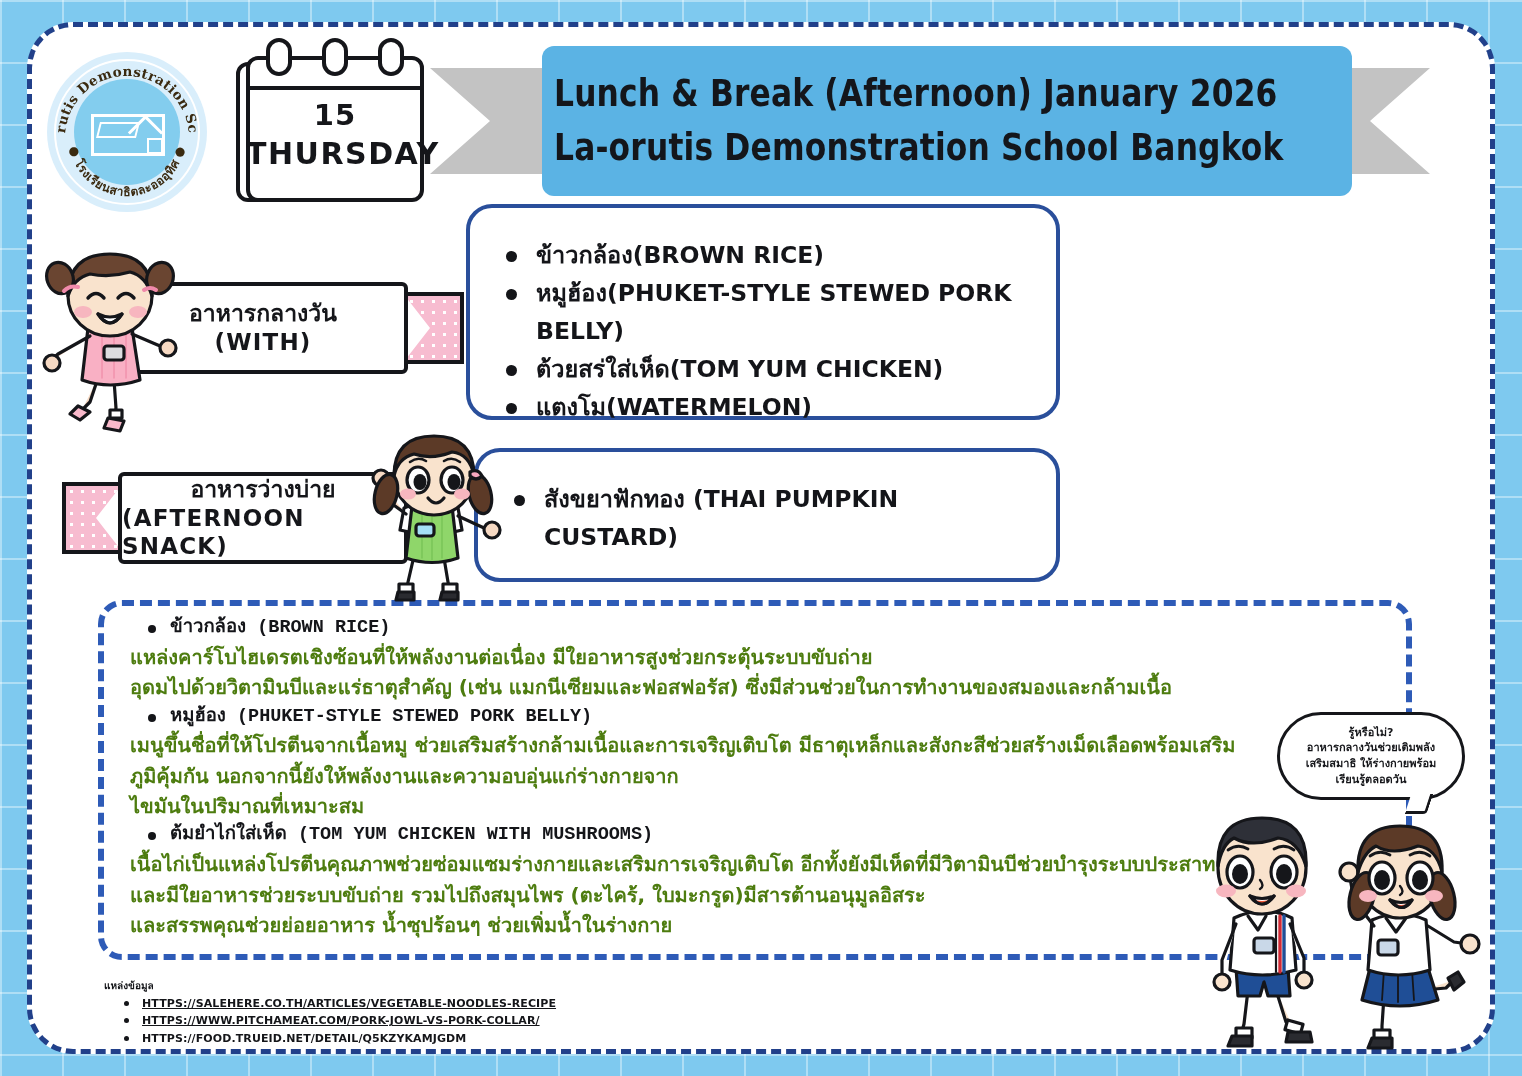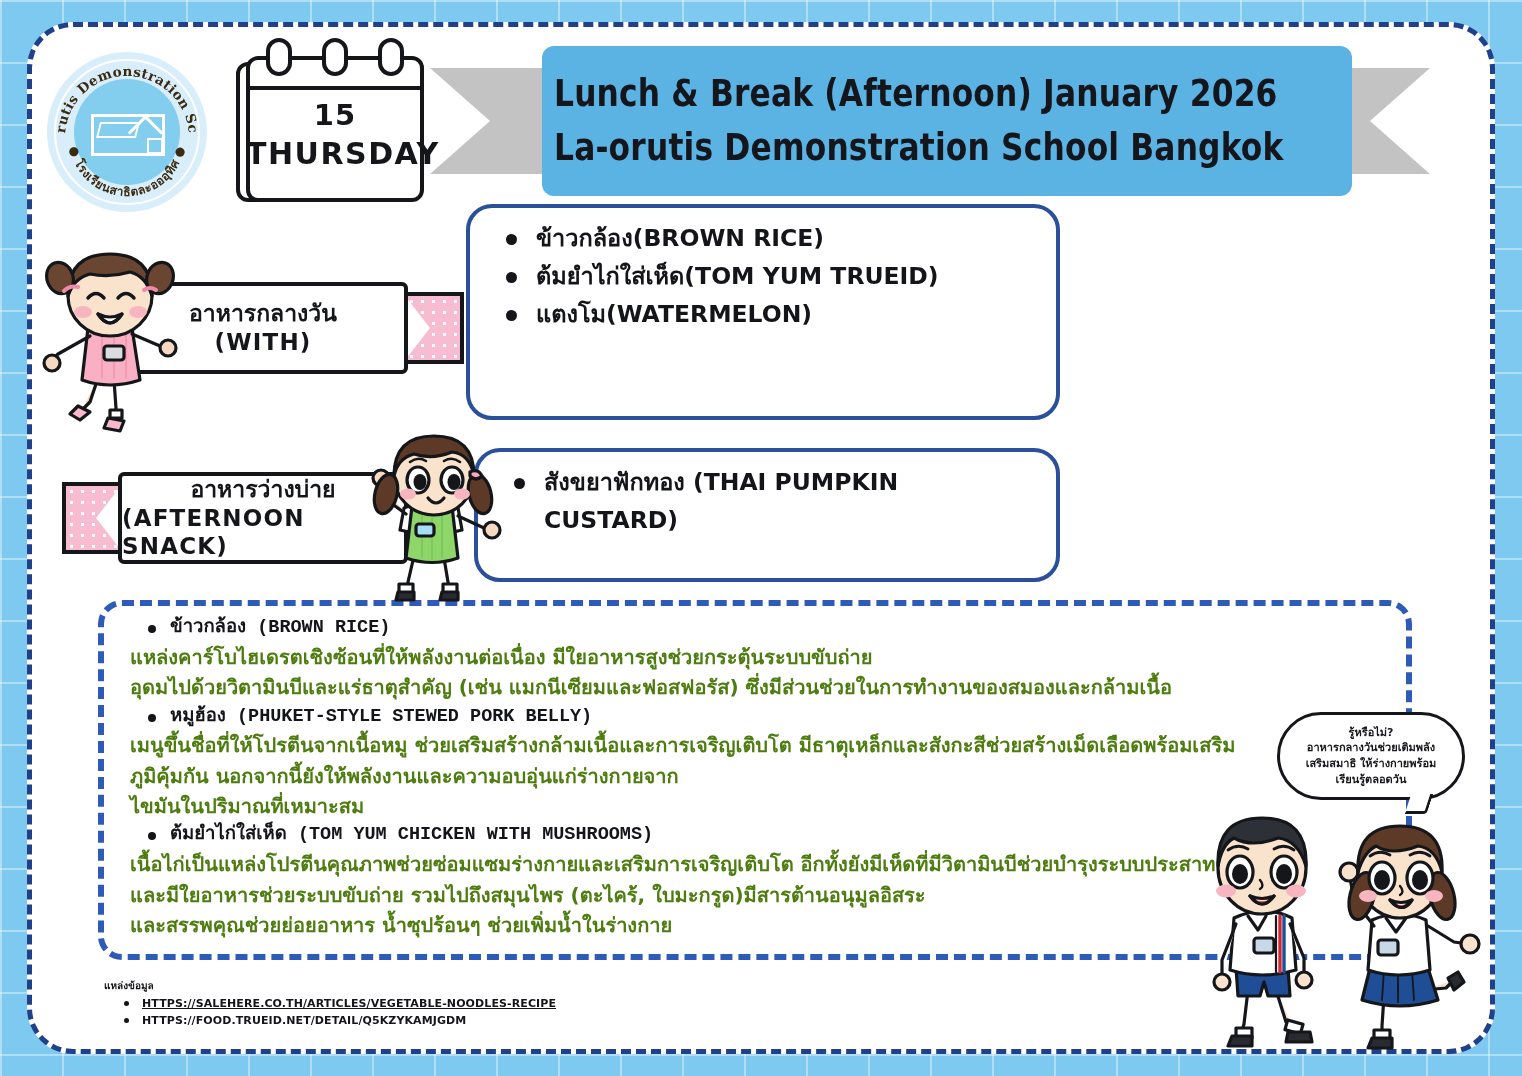--- a/index.html
+++ b/index.html
@@ -231,21 +231,21 @@
   #lunch-tail   { left: 402px; top: 292px; }
   #snack-ribbon { left: 118px; top: 472px; width: 290px; }
   #snack-tail   { left: 62px;  top: 482px; }
 
   
   .menu-box {
     position: absolute;
     border: 4px solid #2a4f9b;
     border-radius: 26px;
     background: #fff;
-    padding: 11px 22px 10px 30px;
+    padding: 28px 22px 10px 30px;
   }
   #lunch-box { left: 466px; top: 204px; width: 594px; height: 216px; }
   #snack-box { left: 474px; top: 448px; width: 586px; height: 134px; }
   .menu-box ul { list-style: none; }
   .menu-box li {
     position: relative;
     padding-left: 36px;
     font-family: "DejaVu Sans", sans-serif;
     font-size: 23.5px;
     font-weight: bold;
@@ -424,21 +424,22 @@
 
   <div class="tail left" id="snack-tail"></div>
   <div class="label-ribbon" id="snack-ribbon">
     <div class="th">อาหารว่างบ่าย</div>
     <div class="en">(AFTERNOON SNACK)</div>
   </div>
 
   <div class="menu-box" id="lunch-box">
     <ul>
       <li>ข้าวกล้อง(BROWN RICE)</li>
-      <li>ต้มยำไก่ใส่เห็ด(TOM YUM TRUEID)</li>
+      <li>หมูฮ้อง(PHUKET-STYLE STEWED PORK BELLY)</li>
+      <li>ต้วยสร่ใส่เห็ด(TOM YUM CHICKEN)</li>
       <li>แตงโม(WATERMELON)</li>
     </ul>
   </div>
 
   <div class="menu-box" id="snack-box">
     <ul>
       <li>สังขยาฟักทอง (THAI PUMPKIN CUSTARD)</li>
     </ul>
   </div>
 
@@ -455,20 +456,21 @@
     <div class="desc-head">ต้มยำไก่ใส่เห็ด (TOM YUM CHICKEN WITH MUSHROOMS)</div>
     <div class="desc-line">เนื้อไก่เป็นแหล่งโปรตีนคุณภาพช่วยซ่อมแซมร่างกายและเสริมการเจริญเติบโต อีกทั้งยังมีเห็ดที่มีวิตามินบีช่วยบำรุงระบบประสาท</div>
     <div class="desc-line">และมีใยอาหารช่วยระบบขับถ่าย รวมไปถึงสมุนไพร (ตะไคร้, ใบมะกรูด)มีสารต้านอนุมูลอิสระ</div>
     <div class="desc-line">และสรรพคุณช่วยย่อยอาหาร น้ำซุปร้อนๆ ช่วยเพิ่มน้ำในร่างกาย</div>
   </div>
 
   <div id="sources">
     <div class="src-title">แหล่งข้อมูล</div>
     <ul>
       <li class="link"><span>HTTPS://SALEHERE.CO.TH/ARTICLES/VEGETABLE-NOODLES-RECIPE</span></li>
+      <li class="link"><span>HTTPS://WWW.PITCHAMEAT.COM/PORK-JOWL-VS-PORK-COLLAR/</span></li>
       <li><span>HTTPS://FOOD.TRUEID.NET/DETAIL/Q5KZYKAMJGDM</span></li>
     </ul>
   </div>
 
   <div id="bubble">
     <div class="bline">รู้หรือไม่?</div>
     <div class="bline">อาหารกลางวันช่วยเติมพลัง</div>
     <div class="bline">เสริมสมาธิ ให้ร่างกายพร้อม</div>
     <div class="bline">เรียนรู้ตลอดวัน</div>
     <div class="tailpoint"></div>

